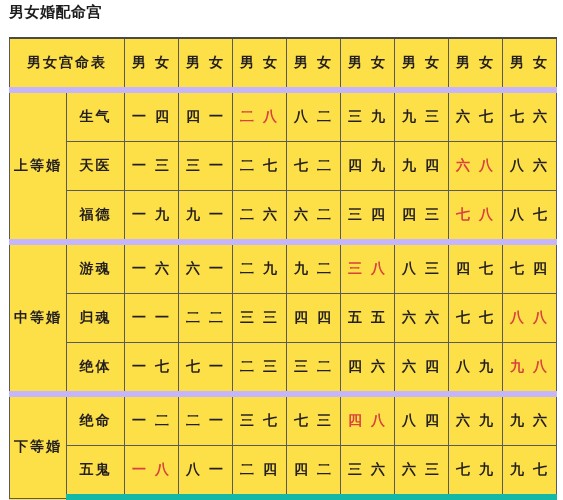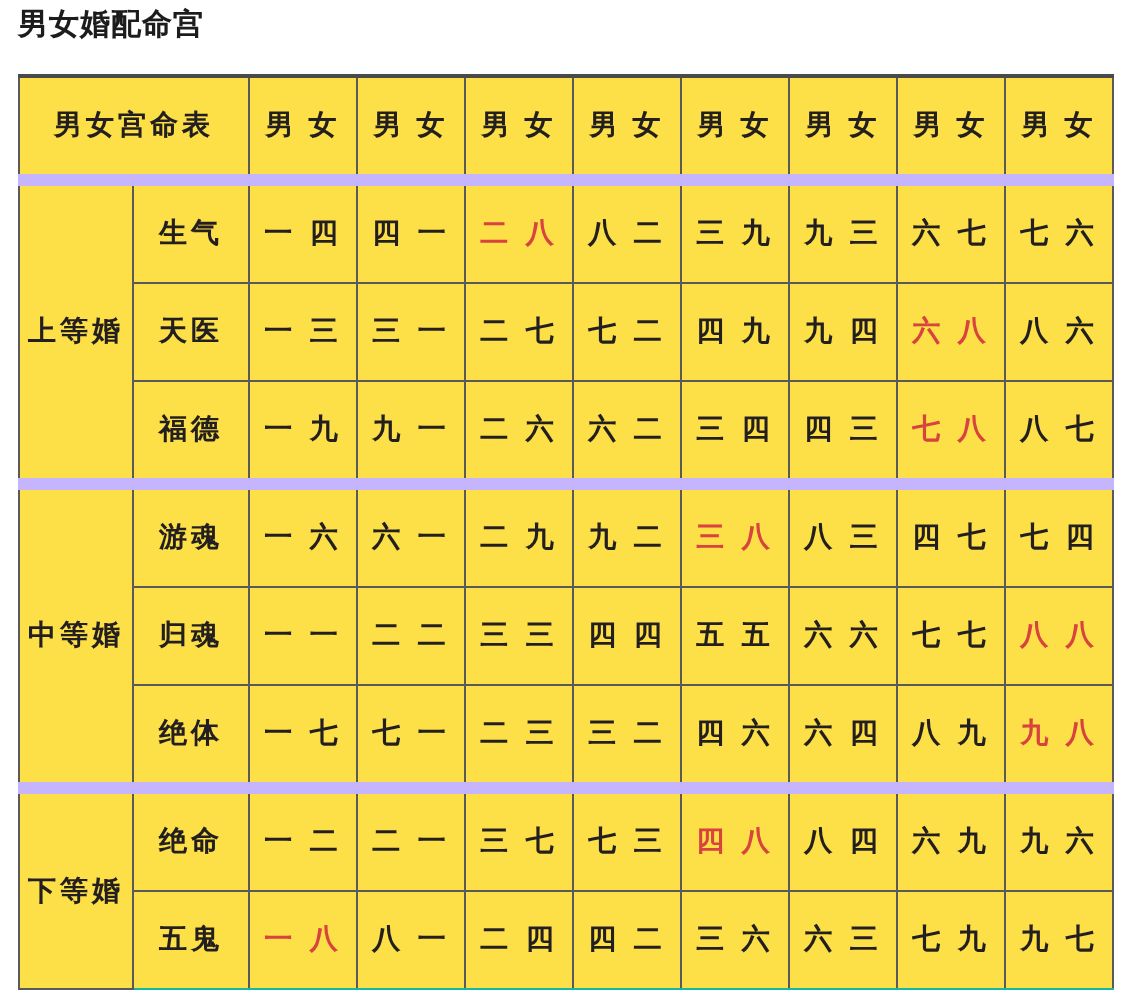--- a/index.html
+++ b/index.html
@@ -64,21 +64,20 @@
     height: 48px;
   }
   td.header-title {
     text-align: left;
     padding-left: 8px;
     letter-spacing: 0px;
     font-weight: 600;
   }
   td.header-pair {
     letter-spacing: 4px;
-    font-family: Liberation Serif, serif;
   }
 
   
   tr.data-row td {
     height: 48px;
   }
   td.group-cell {
     letter-spacing: 0px;
     font-weight: 600;
     font-family: Liberation Serif, serif;
@@ -96,21 +95,21 @@
     color: #d8423f;
   }
   
   tr.group-start > td {
     border-top: 6px solid #c4b5fd;
   }
   tr.header-row > td {
     border-top: 2px solid #4a4a4a;
   }
   tr.last-row > td {
-    border-bottom: 1px solid #14b8a6;
+    border-bottom: 8px solid #14b8a6;
   }
 </style>
 </head>
 <body>
 
 <div class="page">
 
   <div class="title">男女婚配命宫</div>
 
   <div class="table-wrap">

